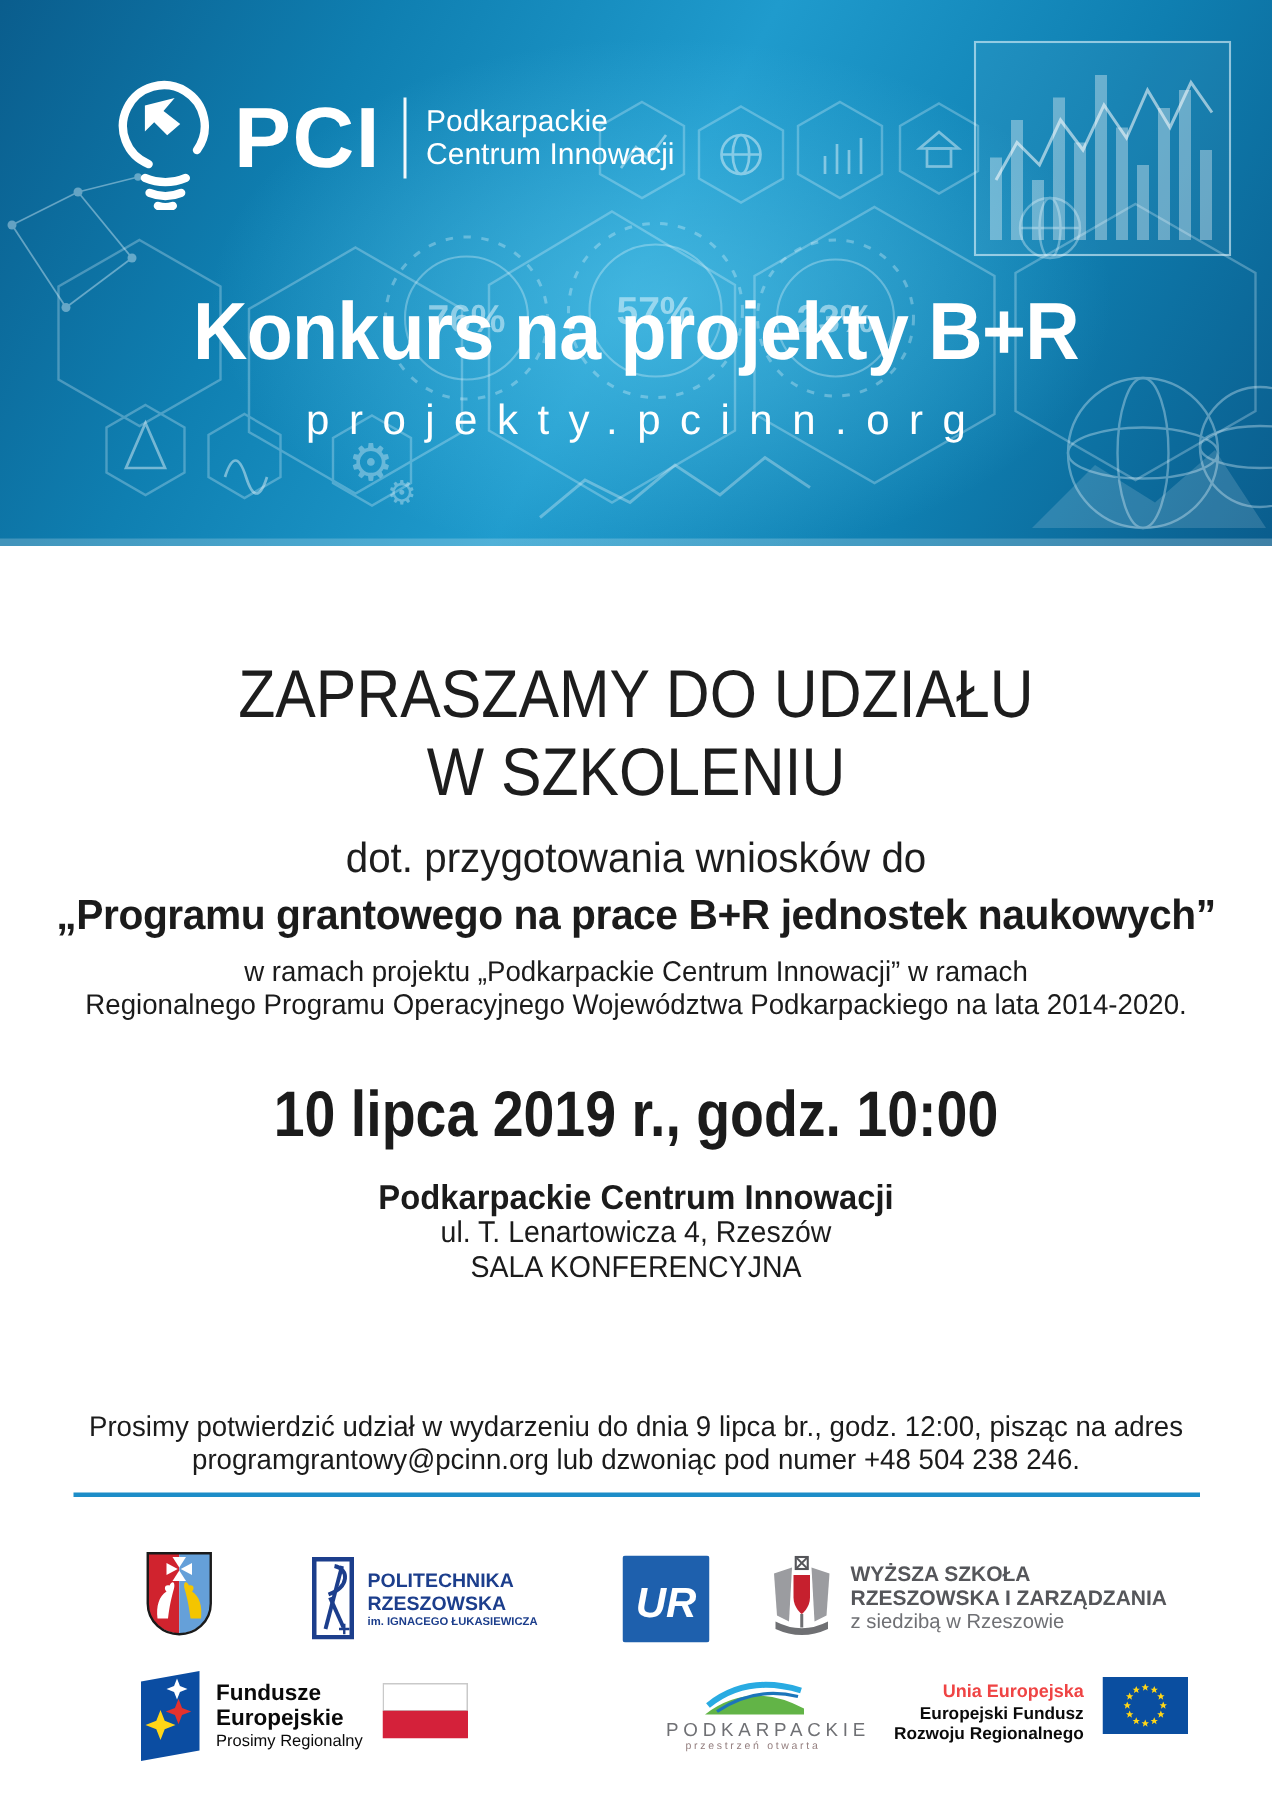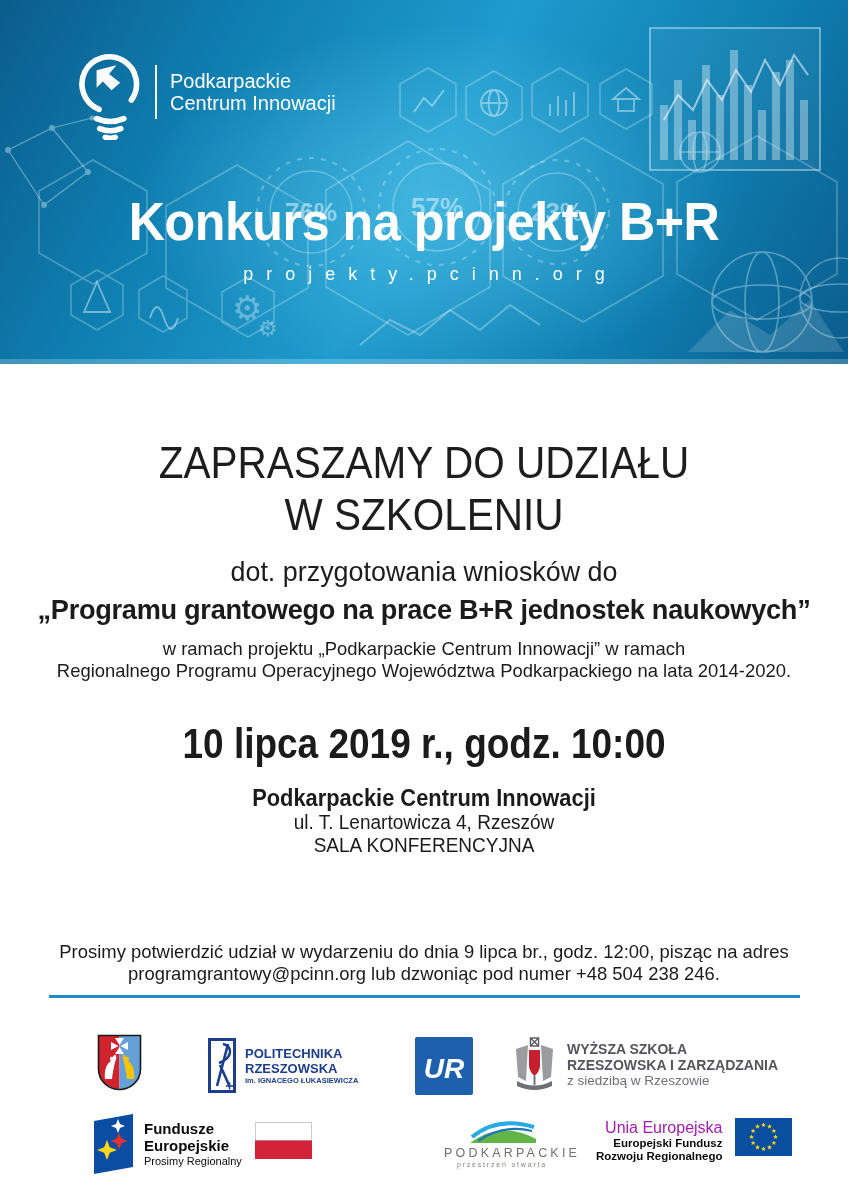--- a/index.html
+++ b/index.html
@@ -14,21 +14,21 @@
       background:rgba(255,255,255,.22);}
   .decor{position:absolute;left:0;top:0;}
   .pci-logo{position:absolute;left:78px;top:44px;display:flex;align-items:center;}
   .pci-mark{width:62px;height:96px;}
   .pci-word{margin-left:16px;font-size:57px;font-weight:600;letter-spacing:1px;color:#fff;line-height:96px;}
   .pci-sep{width:2px;height:54px;background:rgba(255,255,255,.95);margin:0 13px 0 15px;}
   .pci-org{color:#fff;font-size:20px;line-height:22px;font-weight:400;}
   .hero-title{position:absolute;left:0;top:190px;width:100%;text-align:center;color:#fff;
       font-size:54px;font-weight:700;letter-spacing:-.5px;transform:scaleX(.93);}
   .hero-url{position:absolute;left:0;top:264px;width:100%;text-align:center;color:#fff;
-      font-size:18px;font-weight:400;letter-spacing:13px;text-indent:13px;}
+      font-size:28px;font-weight:400;letter-spacing:13px;text-indent:13px;}
   
   .tc{position:absolute;left:0;width:100%;text-align:center;}
   .h1{top:437px;font-size:45px;line-height:52px;font-weight:300;color:#1d1d1d;transform:scaleX(.9);}
   .sub1{top:556px;font-size:28px;font-weight:300;color:#1d1d1d;transform:scaleX(.96);}
   .sub2{top:594px;font-size:28px;font-weight:700;letter-spacing:-.3px;transform:scaleX(.97);}
   .sub3{top:638px;font-size:19px;line-height:22px;font-weight:400;transform:scaleX(.97);}
   .datetime{top:719px;font-size:43px;font-weight:700;transform:scaleX(.86);}
   .venue-name{top:785px;font-size:23px;font-weight:700;transform:scaleX(.95);}
   .venue-addr{top:811px;font-size:20px;transform:scaleX(.95);}
   .venue-room{top:834px;font-size:20px;transform:scaleX(.95);}
@@ -47,21 +47,21 @@
   .fe{left:92px;top:1114px;gap:10px;}
   .fe .t1{font-size:15px;line-height:17px;font-weight:800;color:#0a0a0a;}
   .fe .t3{font-size:11px;line-height:15px;font-weight:400;color:#0a0a0a;}
   .pl{left:255px;top:1122px;gap:14px;}
   .pl .t1{font-size:16px;line-height:18px;font-weight:800;color:#0a0a0a;}
   .podk{left:444px;top:1118px;width:116px;display:block;text-align:center;}
   .podk .t1{font-size:12.5px;letter-spacing:3.2px;color:#6f7074;margin-top:2px;}
   .podk .t2{font-size:7px;letter-spacing:1.8px;color:#937e7e;margin-top:1px;}
   .ue{left:596px;top:1118px;gap:12px;align-items:flex-start;}
   .ue .txt{text-align:right;}
-  .ue .t1{font-size:16px;line-height:19px;font-weight:400;color:#a21caf;}
+  .ue .t1{font-size:12px;line-height:19px;font-weight:700;color:#ef4444;}
   .ue .t2{font-size:11.5px;line-height:13px;font-weight:700;color:#0a0a0a;}
   .herb{left:96px;top:1033px;}
 </style>
 </head>
 <body>
 
 <div class="poster">
 
   <div class="header">
 
@@ -168,20 +168,21 @@
     <div class="pci-logo">
       <svg class="pci-mark" viewBox="0 0 100 150">
         <g stroke="#ffffff" stroke-width="9" fill="none" stroke-linecap="round">
           <path d="M34,103 A44,44 0 1 1 86,88"></path>
           <path d="M30,118 Q52,127 74,118"></path>
           <path d="M35,134 Q52,141 69,134"></path>
           <path d="M44,148 Q52,151 60,148"></path>
         </g>
         <path d="M30,40 L62,32 L50,46 L68,60 L54,72 L40,58 L30,68 Z" fill="#ffffff"></path>
       </svg>
+      <div class="pci-word">PCI</div>
       <div class="pci-sep"></div>
       <div class="pci-org">
         <div>Podkarpackie</div>
         <div>Centrum Innowacji</div>
       </div>
     </div>
 
     <div class="hero-title">Konkurs na projekty B+R</div>
     <div class="hero-url">projekty.pcinn.org</div>
   </div>

